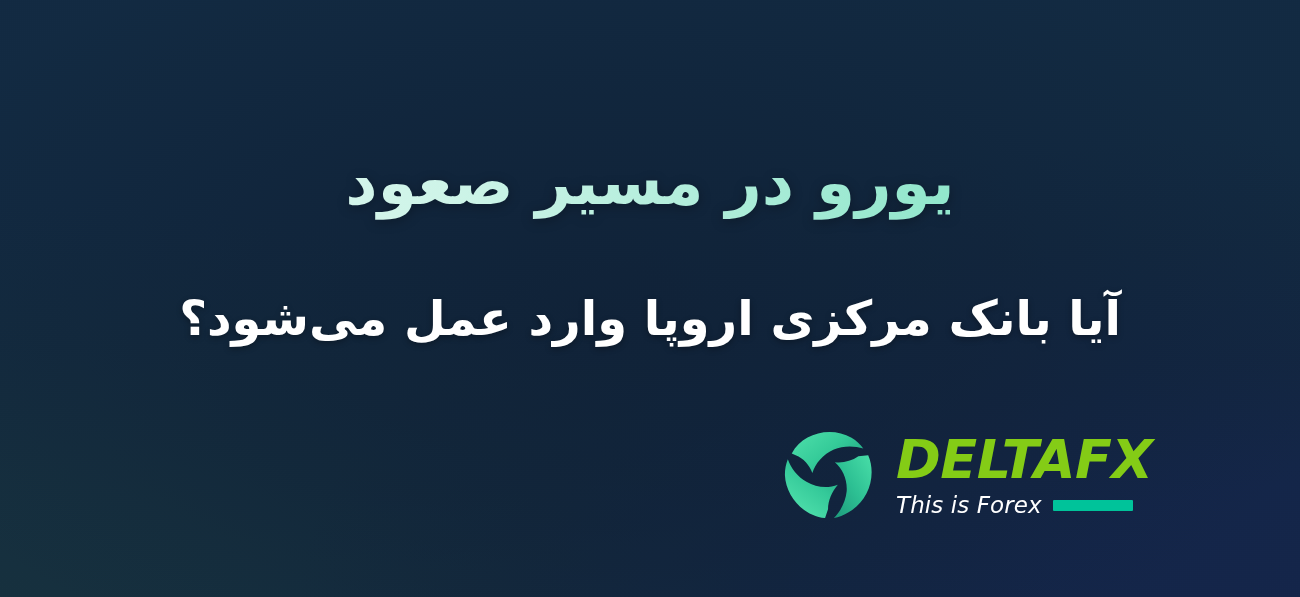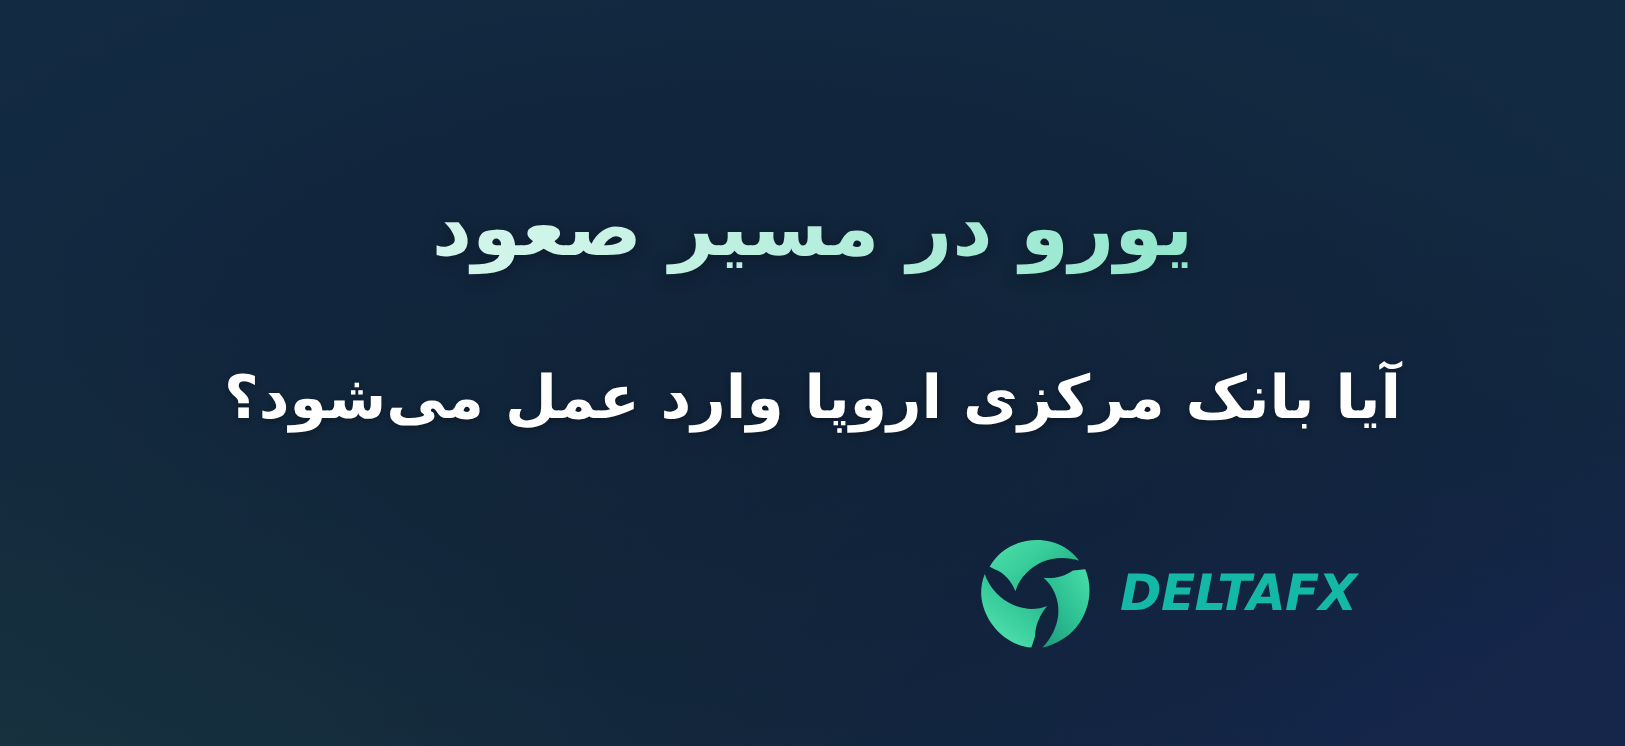--- a/index.html
+++ b/index.html
@@ -119,25 +119,25 @@
 
   .logo-text-block {
     display:flex;
     flex-direction:column;
     justify-content:center;
     padding-top:4px;
   }
 
   .logo-wordmark {
     font-family:"DejaVu Sans","Liberation Sans",sans-serif;
-    font-size:40px;
+    font-size:54px;
     font-weight:700;
     font-style:italic;
     letter-spacing:-0.5px;
-    color:#14b8a6;
+    color:#84cc16;
     line-height:1;
     white-space:nowrap;
   }
 
   .logo-tagline-row {
     display:flex;
     align-items:center;
     gap:11px;
     margin-top:7px;
   }
@@ -207,18 +207,22 @@
                  C62 89, 67 79, 68 69 C69 57, 64 46, 56 39
                  C64 40, 73 38, 80 33 Z" fill="url(#gB)"></path>
 
         <path d="M46 96 C24 94, 6 74, 5 52 C5 46, 6 41, 8 36
                  C11 45, 18 54, 27 59 C37 65, 49 66, 59 62
                  C53 69, 49 78, 49 87 Z" fill="url(#gC)"></path>
       </svg>
 
       <div class="logo-text-block">
         <div class="logo-wordmark">DELTAFX</div>
+        <div class="logo-tagline-row">
+          <div class="logo-tagline">This is Forex</div>
+          <div class="logo-accent-bar"></div>
+        </div>
       </div>
 
     </div>
 
   </div>
 </div>
 
 </body></html>

